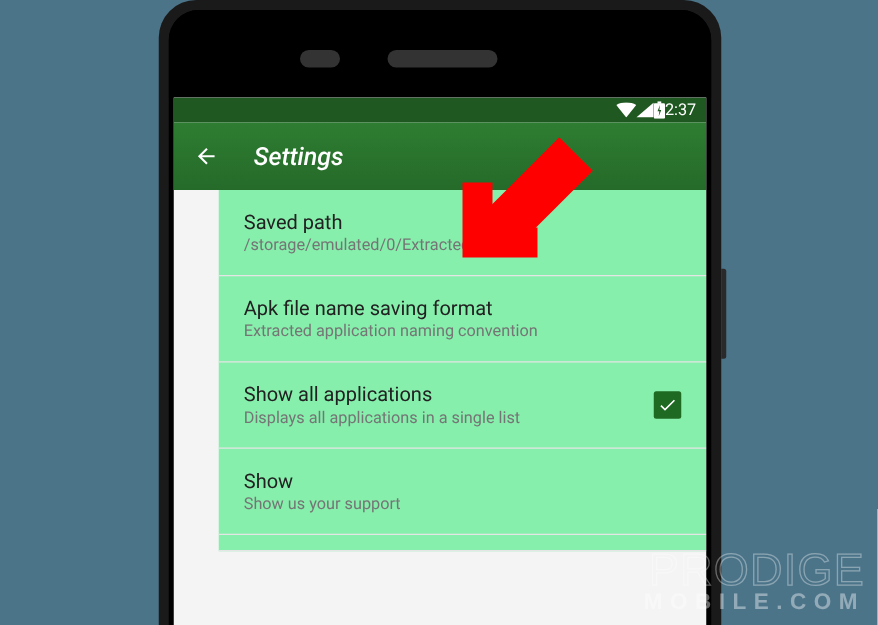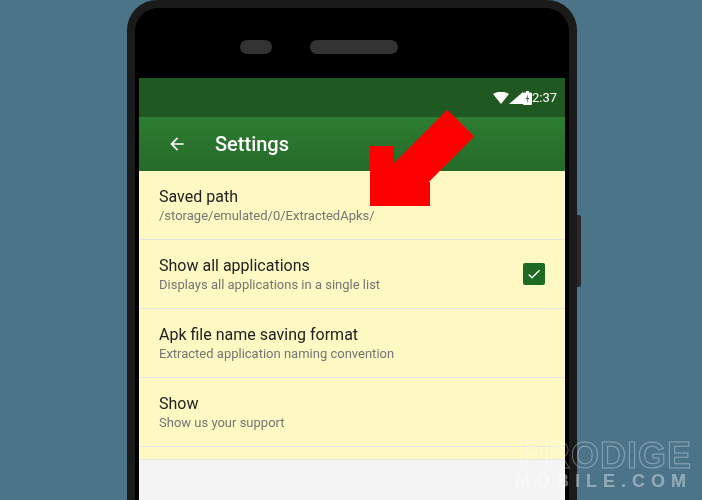--- a/index.html
+++ b/index.html
@@ -55,47 +55,49 @@
 .screen {
   position: absolute;
   top: 70px;
   left: 4px;
   right: 4px;
   bottom: 4px;
   background: #f4f4f4;
   overflow: hidden;
 }
 .status-bar {
-  height: 39px;
+  height: 20px;
   background: #1f5820;
   display: flex;
   align-items: center;
   justify-content: flex-end;
   padding: 0 8px;
   gap: 0;
   color: white;
   font-size: 13px;
 }
 .status-bar svg { display: block; }
 .app-bar {
   height: 54px;
   background: linear-gradient(to bottom, #2e7d32, #256a29);
   display: flex;
   align-items: center;
-  padding: 0 28px;
+  padding: 0 16px;
   gap: 28px;
   color: white;
+  font-style: italic;
 }
 .back-arrow svg { display: block; }
 .app-title {
   font-size: 20px;
   font-weight: 500;
 }
 .settings-list {
-  background: #fef9c3;
+  background: #86efac;
+  margin-left: 36px;
 }
 .setting-item {
   padding: 16px 20px 16px 20px;
   border-bottom: 1px solid #e5e5e5;
   display: flex;
   align-items: center;
   justify-content: space-between;
   gap: 12px;
 }
 .setting-text {
@@ -139,21 +141,21 @@
   position: absolute;
   right: 10px;
   bottom: 10px;
   color: rgba(255,255,255,0.4);
   font-family: Arial, sans-serif;
   text-align: right;
   line-height: 1;
 }
 .watermark .line1 {
   font-size: 36px;
-  font-weight: 700;
+  font-weight: 400;
   letter-spacing: 1px;
   -webkit-text-stroke: 1px rgba(255,255,255,0.35);
   color: transparent;
 }
 .watermark .line2 {
   font-size: 18px;
   letter-spacing: 6px;
   font-weight: 600;
   margin-top: -2px;
 }
@@ -204,34 +206,34 @@
 
         <div class="setting-item">
           <div class="setting-text">
             <div class="setting-title">Saved path</div>
             <div class="setting-subtitle">/storage/emulated/0/ExtractedApks/</div>
           </div>
         </div>
 
         <div class="setting-item">
           <div class="setting-text">
+            <div class="setting-title">Apk file name saving format</div>
+            <div class="setting-subtitle">Extracted application naming convention</div>
+          </div>
+        </div>
+
+        <div class="setting-item">
+          <div class="setting-text">
             <div class="setting-title">Show all applications</div>
             <div class="setting-subtitle">Displays all applications in a single list</div>
           </div>
           <div class="checkbox">
             <svg width="16" height="16" viewBox="0 0 24 24">
                 <path d="M9 16.17 4.83 12l-1.42 1.41L9 19 21 7l-1.41-1.41z" fill="white"></path>
               </svg>
-          </div>
-        </div>
-
-        <div class="setting-item">
-          <div class="setting-text">
-            <div class="setting-title">Apk file name saving format</div>
-            <div class="setting-subtitle">Extracted application naming convention</div>
           </div>
         </div>
 
         <div class="setting-item">
           <div class="setting-text">
             <div class="setting-title">Show</div>
             <div class="setting-subtitle">Show us your support</div>
           </div>
         </div>
 

